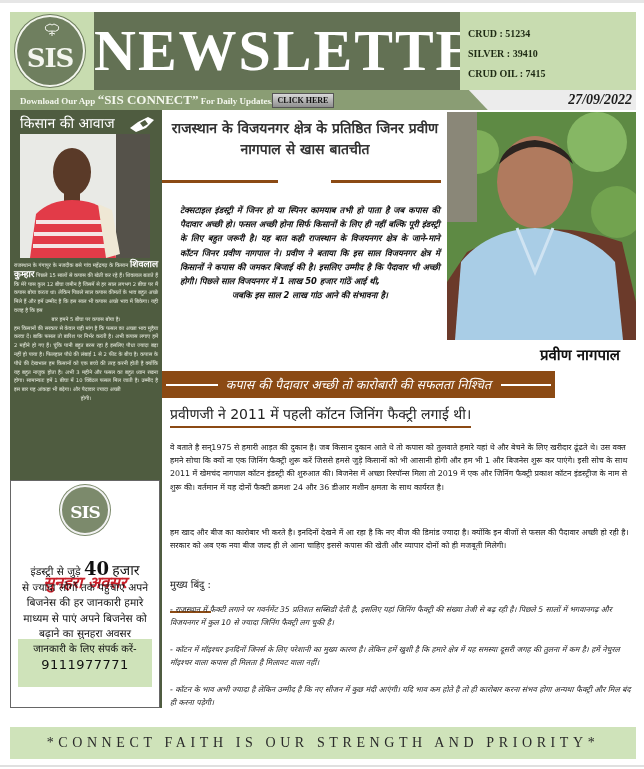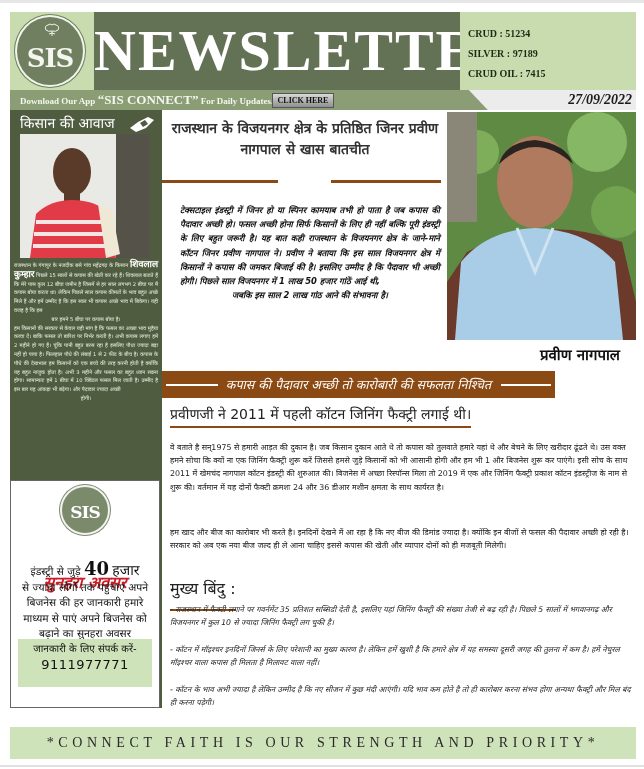--- a/index.html
+++ b/index.html
@@ -65,21 +65,21 @@
 
   .banner { position:absolute; left:162px; top:371px; width:393px; height:27px; background:#8b4a14; }
   .banner-line-l { position:absolute; left:4px; top:13px; width:52px; height:2px; background:#fff; }
   .banner-line-r { position:absolute; right:4px; top:13px; width:50px; height:2px; background:#fff; }
   .banner-text { position:absolute; left:0; right:0; top:0; text-align:center; color:#fff; font-size:12.5px; font-style:italic; line-height:27px; }
 
   .subhead { position:absolute; left:170px; top:404px; font-size:14px; color:#222; padding-bottom:3px; border-bottom:2px solid #8b4a14; white-space:nowrap; }
   .para { position:absolute; left:170px; width:460px; font-size:7.9px; line-height:13.2px; color:#222; }
   .p1 { top:441px; }
   .p2 { top:526px; }
-  .points-head { position:absolute; left:170px; top:577px; font-size:16px; color:#222; padding-bottom:10px; border-bottom:2px solid #8b4a14; }
+  .points-head { position:absolute; left:170px; top:577px; font-size:10px; color:#222; padding-bottom:20px; border-bottom:2px solid #8b4a14; }
   .bullet { position:absolute; left:170px; width:462px; font-size:7.7px; line-height:13.2px; font-style:italic; color:#222; }
   .b1 { top:603px; }
   .b2 { top:643px; }
   .b3 { top:683px; }
 
   .footer { position:absolute; left:10px; top:727px; width:626px; height:32px; background:#cfe3ba; text-align:center; line-height:32px;
     font-family:"Liberation Serif", serif; font-size:14px; letter-spacing:4.6px; color:#2a2a2a; }
   .bottomline { position:absolute; left:0; top:765px; width:644px; height:2px; background:#e0e0e0; }
 </style>
 </head>
@@ -95,21 +95,21 @@
         <path d="M9 8 L9 13 M6 11 L9 10 L12 11" stroke="#f4f6ef" stroke-width="1" fill="none"></path>
       </svg>
       <div class="logo-text">SIS</div>
     </div>
   </div>
   <div class="title-box">
     <div class="title-text">NEWSLETTER</div>
   </div>
   <div class="prices-box">
     <div class="price"><span>CRUD</span> : <span>51234</span></div>
-    <div class="price"><span>SILVER</span> : <span>97189</span></div>
+    <div class="price"><span>SILVER</span> : <span>39410</span></div>
     <div class="price"><span>CRUD OIL</span> : <span>7415</span></div>
   </div>
 </div>
 
 <div class="appbar">
   <div class="appbar-dark"></div>
   <div class="appbar-light"></div>
   <div class="appbar-text">
     <span>Download Our App</span> <span class="big">“SIS CONNECT”</span> <span>For Daily Updates.</span>
   </div>

